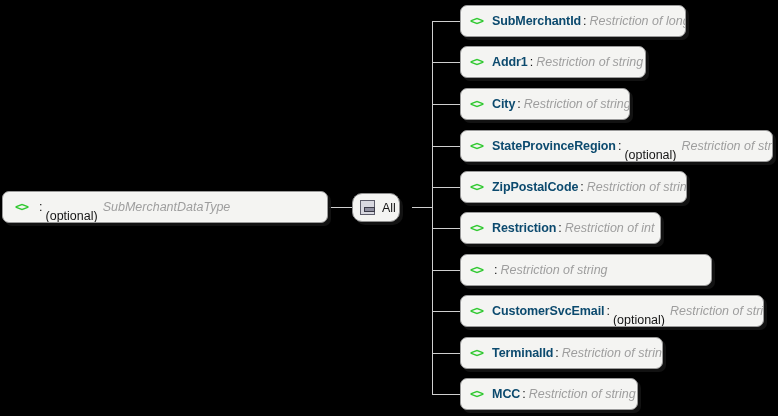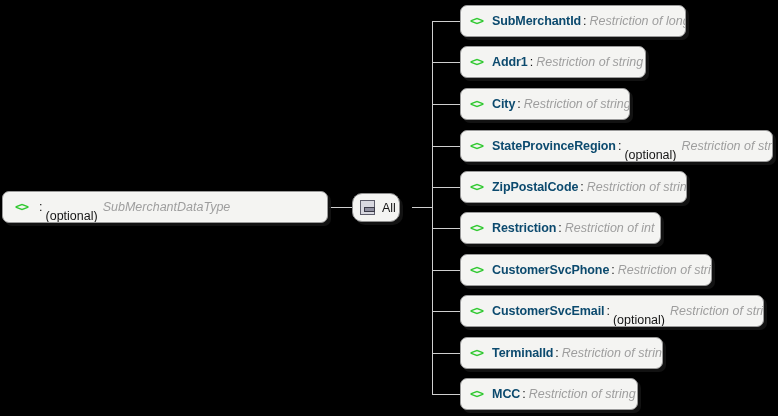--- a/index.html
+++ b/index.html
@@ -186,21 +186,20 @@
         <span class="typ">Restriction of string</span>
       </div>
       <div class="node" style="left: 460px; top: 212px; width: 201px;">
         <span class="codeicon">&lt;&gt;</span>
         <span class="nm">Restriction</span>
         <span class="sep">:</span>
         <span class="typ">Restriction of int</span>
       </div>
       <div class="node" style="left: 460px; top: 254px; width: 252px;">
         <span class="codeicon">&lt;&gt;</span>
-        <span class="nm">CustomerSvcPhone</span>
         <span class="sep">:</span>
         <span class="typ">Restriction of string</span>
       </div>
       <div class="node" style="left: 460px; top: 295px; width: 304px;">
         <span class="codeicon">&lt;&gt;</span>
         <span class="nm">CustomerSvcEmail</span>
         <span class="sep">:</span>
         <span class="opt">(optional)</span>
         <span class="typ">Restriction of string</span>
       </div>

